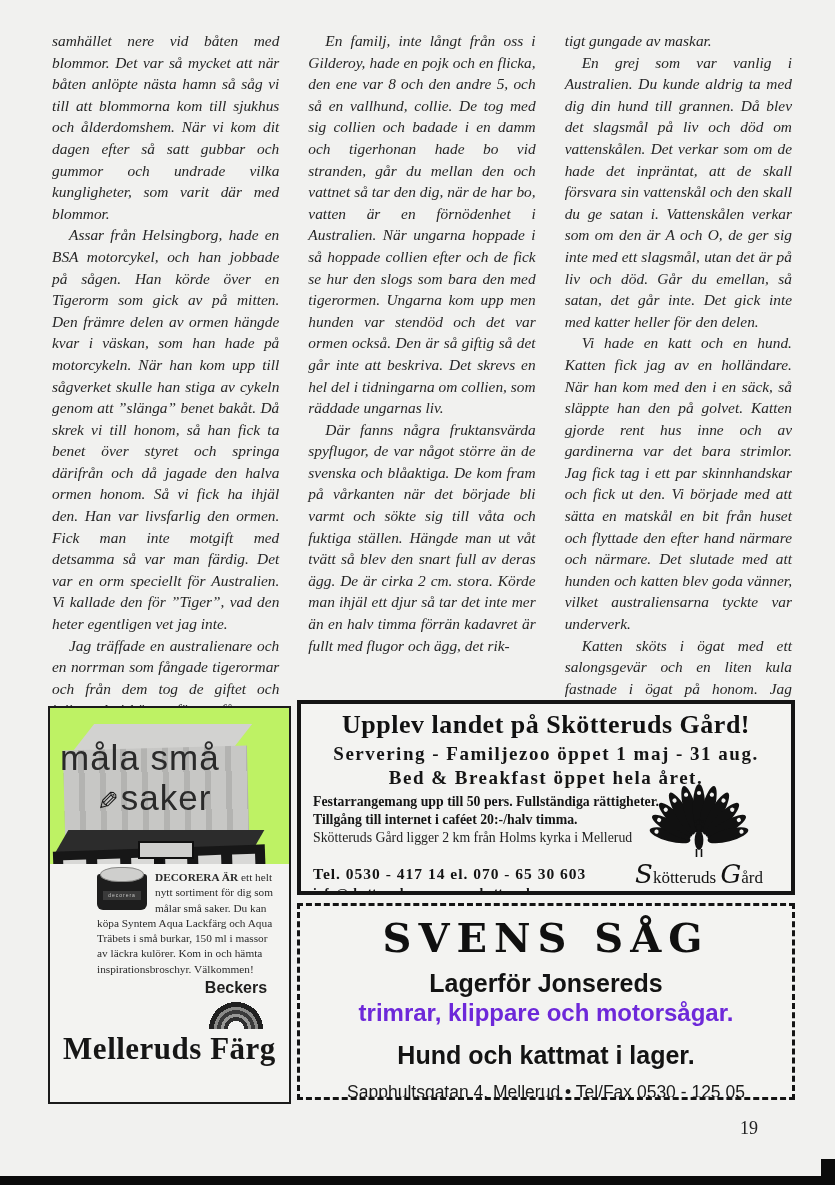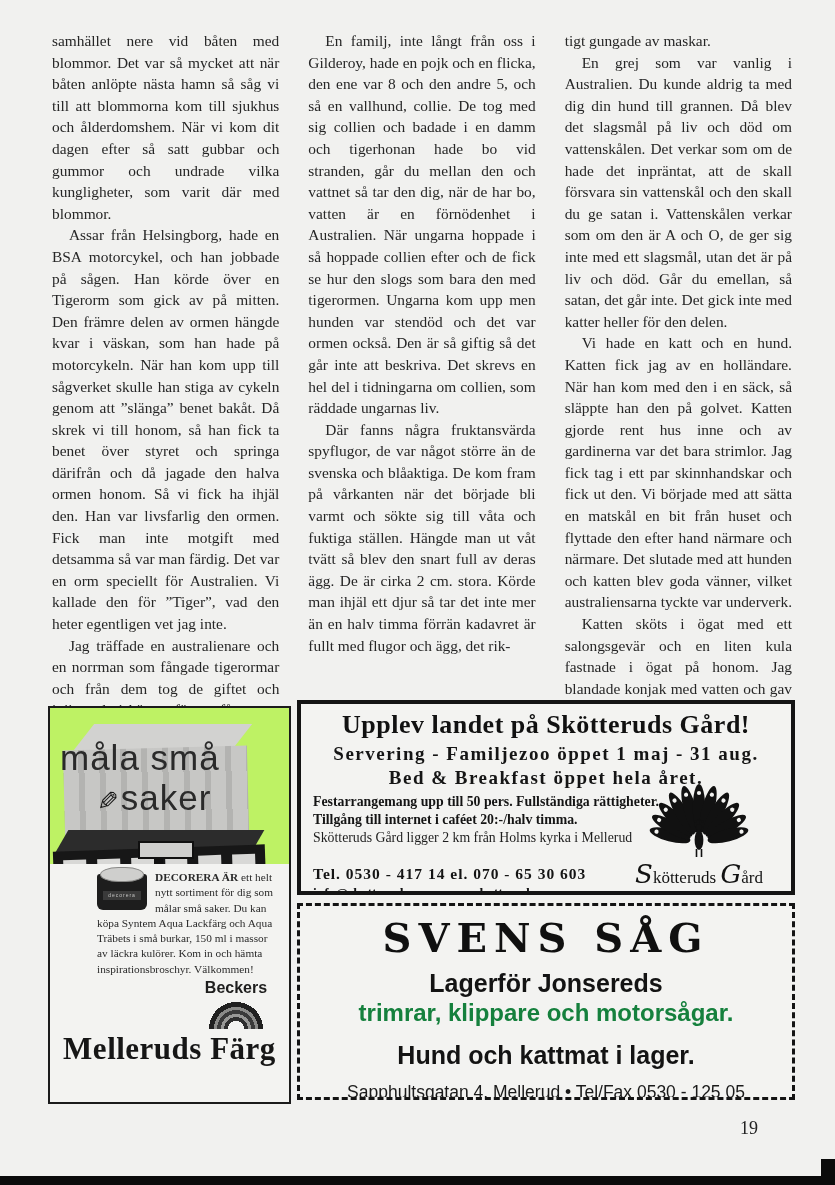--- a/index.html
+++ b/index.html
@@ -9,21 +9,21 @@
     font-family:"Liberation Serif", serif;
     -webkit-font-smoothing:antialiased;
   }
   .page{
     position:relative;width:835px;height:1185px;
     background:#f1f1ef;overflow:hidden;color:#232323;
   }
   
   .article{
     position:absolute;left:52px;top:30px;width:740px;height:652px;
-    display:flex;gap:29px;
+    display:flex;gap:29px;font-style:italic;
   }
   .col{flex:1;font-size:15.4px;line-height:21.6px;text-align:justify;color:#262626;}
   .col p{margin:0;}
   .col p.ind{text-indent:17px;}
   
   .ad-farg{
     position:absolute;left:48px;top:706px;width:243px;height:398px;
     border:2px solid #1b1b1b;background:#f3f3f1;box-sizing:border-box;overflow:hidden;
   }
   .photo{position:relative;height:156px;background:#bef264;overflow:hidden;}
@@ -74,21 +74,21 @@
   .sk-logo-text{font-size:17px;color:#111;white-space:nowrap;}
   .sk-cap{font-size:26px;font-style:italic;font-family:"DejaVu Serif",serif;}
   
   .ad-svens{
     position:absolute;left:297px;top:903px;width:498px;height:197px;
     border:3px dashed #141414;background:#f3f3f1;box-sizing:border-box;
     text-align:center;padding-top:8px;overflow:hidden;
   }
   .sv-title{font-family:"DejaVu Serif",serif;font-weight:bold;font-size:40px;letter-spacing:7px;color:#101010;}
   .sv-l1{font-family:"Liberation Sans",sans-serif;font-weight:bold;font-size:25px;color:#131313;margin-top:8px;}
-  .sv-l2{font-family:"Liberation Sans",sans-serif;font-weight:bold;font-size:24px;color:#15803d;margin-top:1px;}
+  .sv-l2{font-family:"Liberation Sans",sans-serif;font-weight:bold;font-size:24px;color:#6d28d9;margin-top:1px;}
   .sv-l3{font-family:"Liberation Sans",sans-serif;font-weight:bold;font-size:25px;color:#131313;margin-top:14px;}
   .sv-l4{font-family:"Liberation Sans",sans-serif;font-size:17.5px;color:#1a1a1a;margin-top:12px;}
   
   .page-number{position:absolute;left:740px;top:1118px;font-size:18px;color:#222;}
   .scan-bar{position:absolute;left:0;bottom:0;width:100%;height:9px;background:#0b0b0b;}
   .scan-corner{position:absolute;right:0;bottom:0;width:14px;height:26px;background:#0b0b0b;}
 </style>
 </head>
 <body>
 

